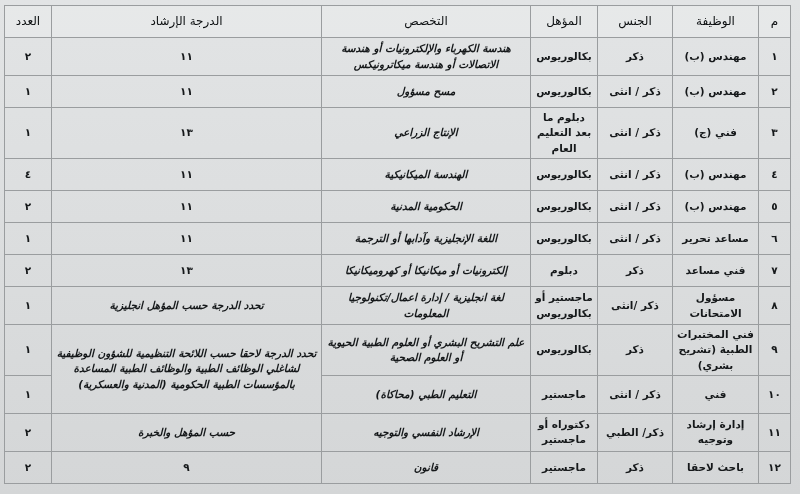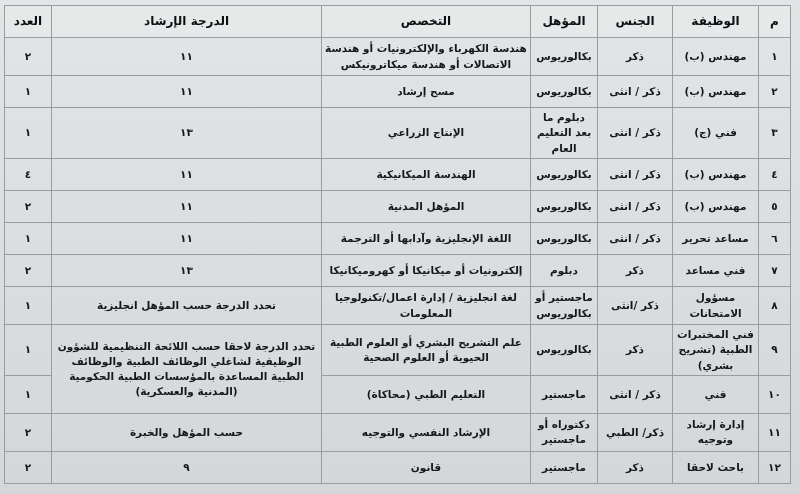--- a/index.html
+++ b/index.html
@@ -39,38 +39,39 @@
     vertical-align: middle;
     padding: 2px 3px;
     font-size: 10.5px;
     line-height: 1.45;
     font-weight: bold;
     color: #15181a;
     background: transparent;
   }
   table.jobs thead th {
     font-size: 12px;
-    font-weight: bold;
+    font-weight: normal;
     height: 25px;
     padding: 3px 7px;
     letter-spacing: 0.1px;
     color: #0d1012;
     background: rgba(255,255,255,0.18);
   }
   
   col.c-no    { width: 32px; }
   col.c-job   { width: 86px; }
   col.c-sex   { width: 75px; }
   col.c-qual  { width: 67px; }
   col.c-spec  { width: 209px; }
   col.c-grade { width: 270px; }
   col.c-count { width: 47px; }
 
   td.cell-spec, td.cell-grade-long {
     line-height: 1.5;
+    font-style: italic;
   }
   td.cell-num {
     font-size: 11px;
     letter-spacing: 0.5px;
   }
   td.cell-job {
     font-size: 10.5px;
   }
   td.grade-note {
     font-size: 10px;
@@ -112,21 +113,21 @@
           <td class="cell-qual">بكالوريوس</td>
           <td class="cell-spec">هندسة الكهرباء والإلكترونيات أو هندسة الاتصالات أو هندسة ميكاترونيكس</td>
           <td class="cell-num">١١</td>
           <td class="cell-num">٢</td>
         </tr>
         <tr>
           <td class="cell-num">٢</td>
           <td class="cell-job">مهندس (ب)</td>
           <td class="cell-sex">ذكر / انثى</td>
           <td class="cell-qual">بكالوريوس</td>
-          <td class="cell-spec">مسح إرشاد</td>
+          <td class="cell-spec">مسح مسؤول</td>
           <td class="cell-num">١١</td>
           <td class="cell-num">١</td>
         </tr>
         <tr class="tall-1">
           <td class="cell-num">٣</td>
           <td class="cell-job">فني (ج)</td>
           <td class="cell-sex">ذكر / انثى</td>
           <td class="cell-qual">دبلوم ما بعد التعليم العام</td>
           <td class="cell-spec">الإنتاج الزراعي</td>
           <td class="cell-num">١٣</td>
@@ -139,21 +140,21 @@
           <td class="cell-qual">بكالوريوس</td>
           <td class="cell-spec">الهندسة الميكانيكية</td>
           <td class="cell-num">١١</td>
           <td class="cell-num">٤</td>
         </tr>
         <tr>
           <td class="cell-num">٥</td>
           <td class="cell-job">مهندس (ب)</td>
           <td class="cell-sex">ذكر / انثى</td>
           <td class="cell-qual">بكالوريوس</td>
-          <td class="cell-spec">المؤهل المدنية</td>
+          <td class="cell-spec">الحكومية المدنية</td>
           <td class="cell-num">١١</td>
           <td class="cell-num">٢</td>
         </tr>
         <tr>
           <td class="cell-num">٦</td>
           <td class="cell-job">مساعد تحرير</td>
           <td class="cell-sex">ذكر / انثى</td>
           <td class="cell-qual">بكالوريوس</td>
           <td class="cell-spec">اللغة الإنجليزية وآدابها أو الترجمة</td>
           <td class="cell-num">١١</td>

